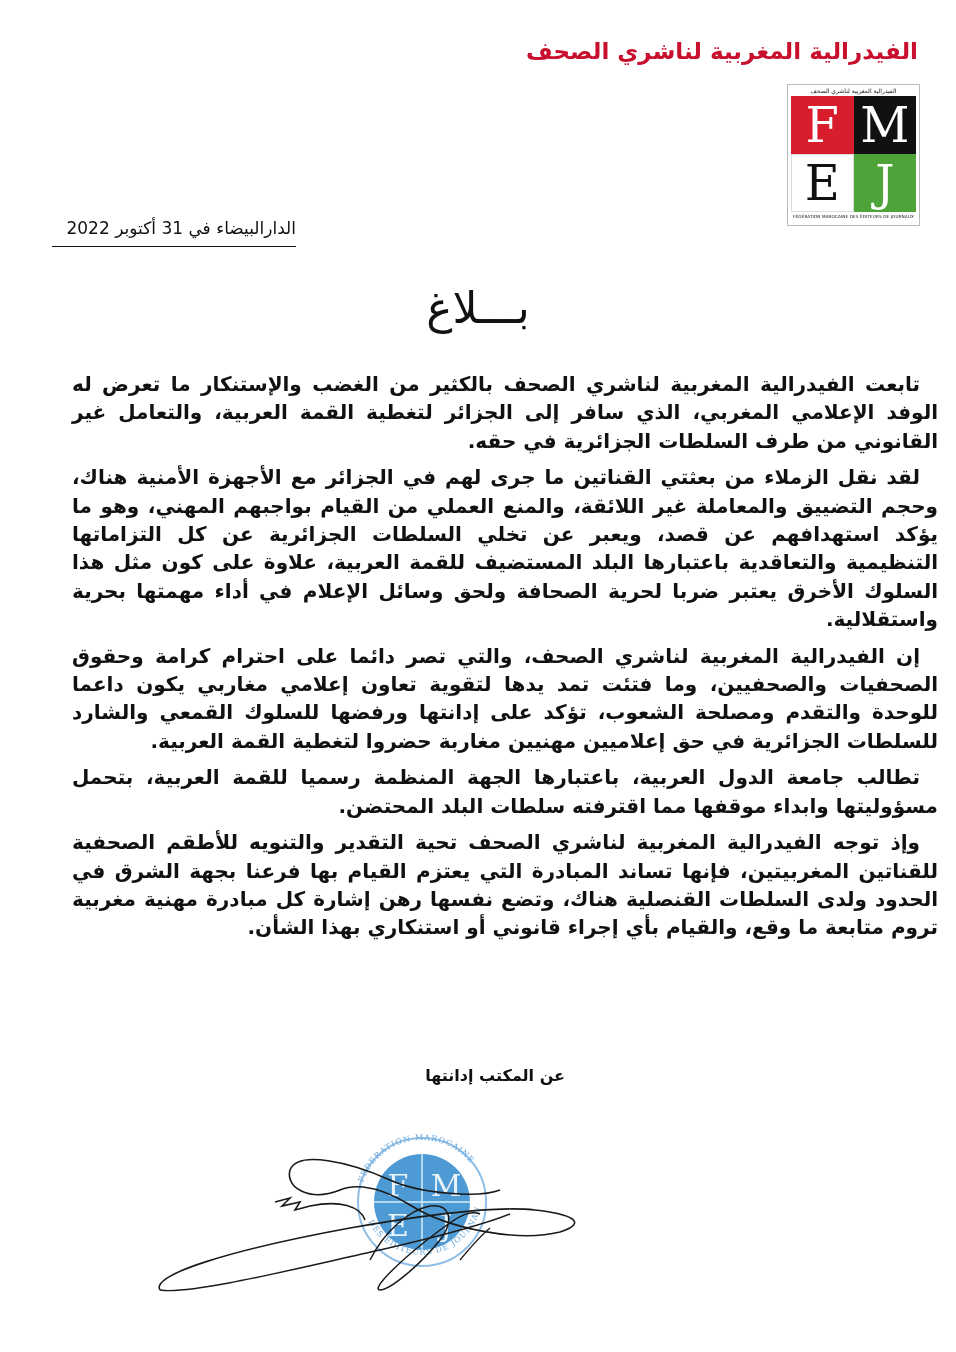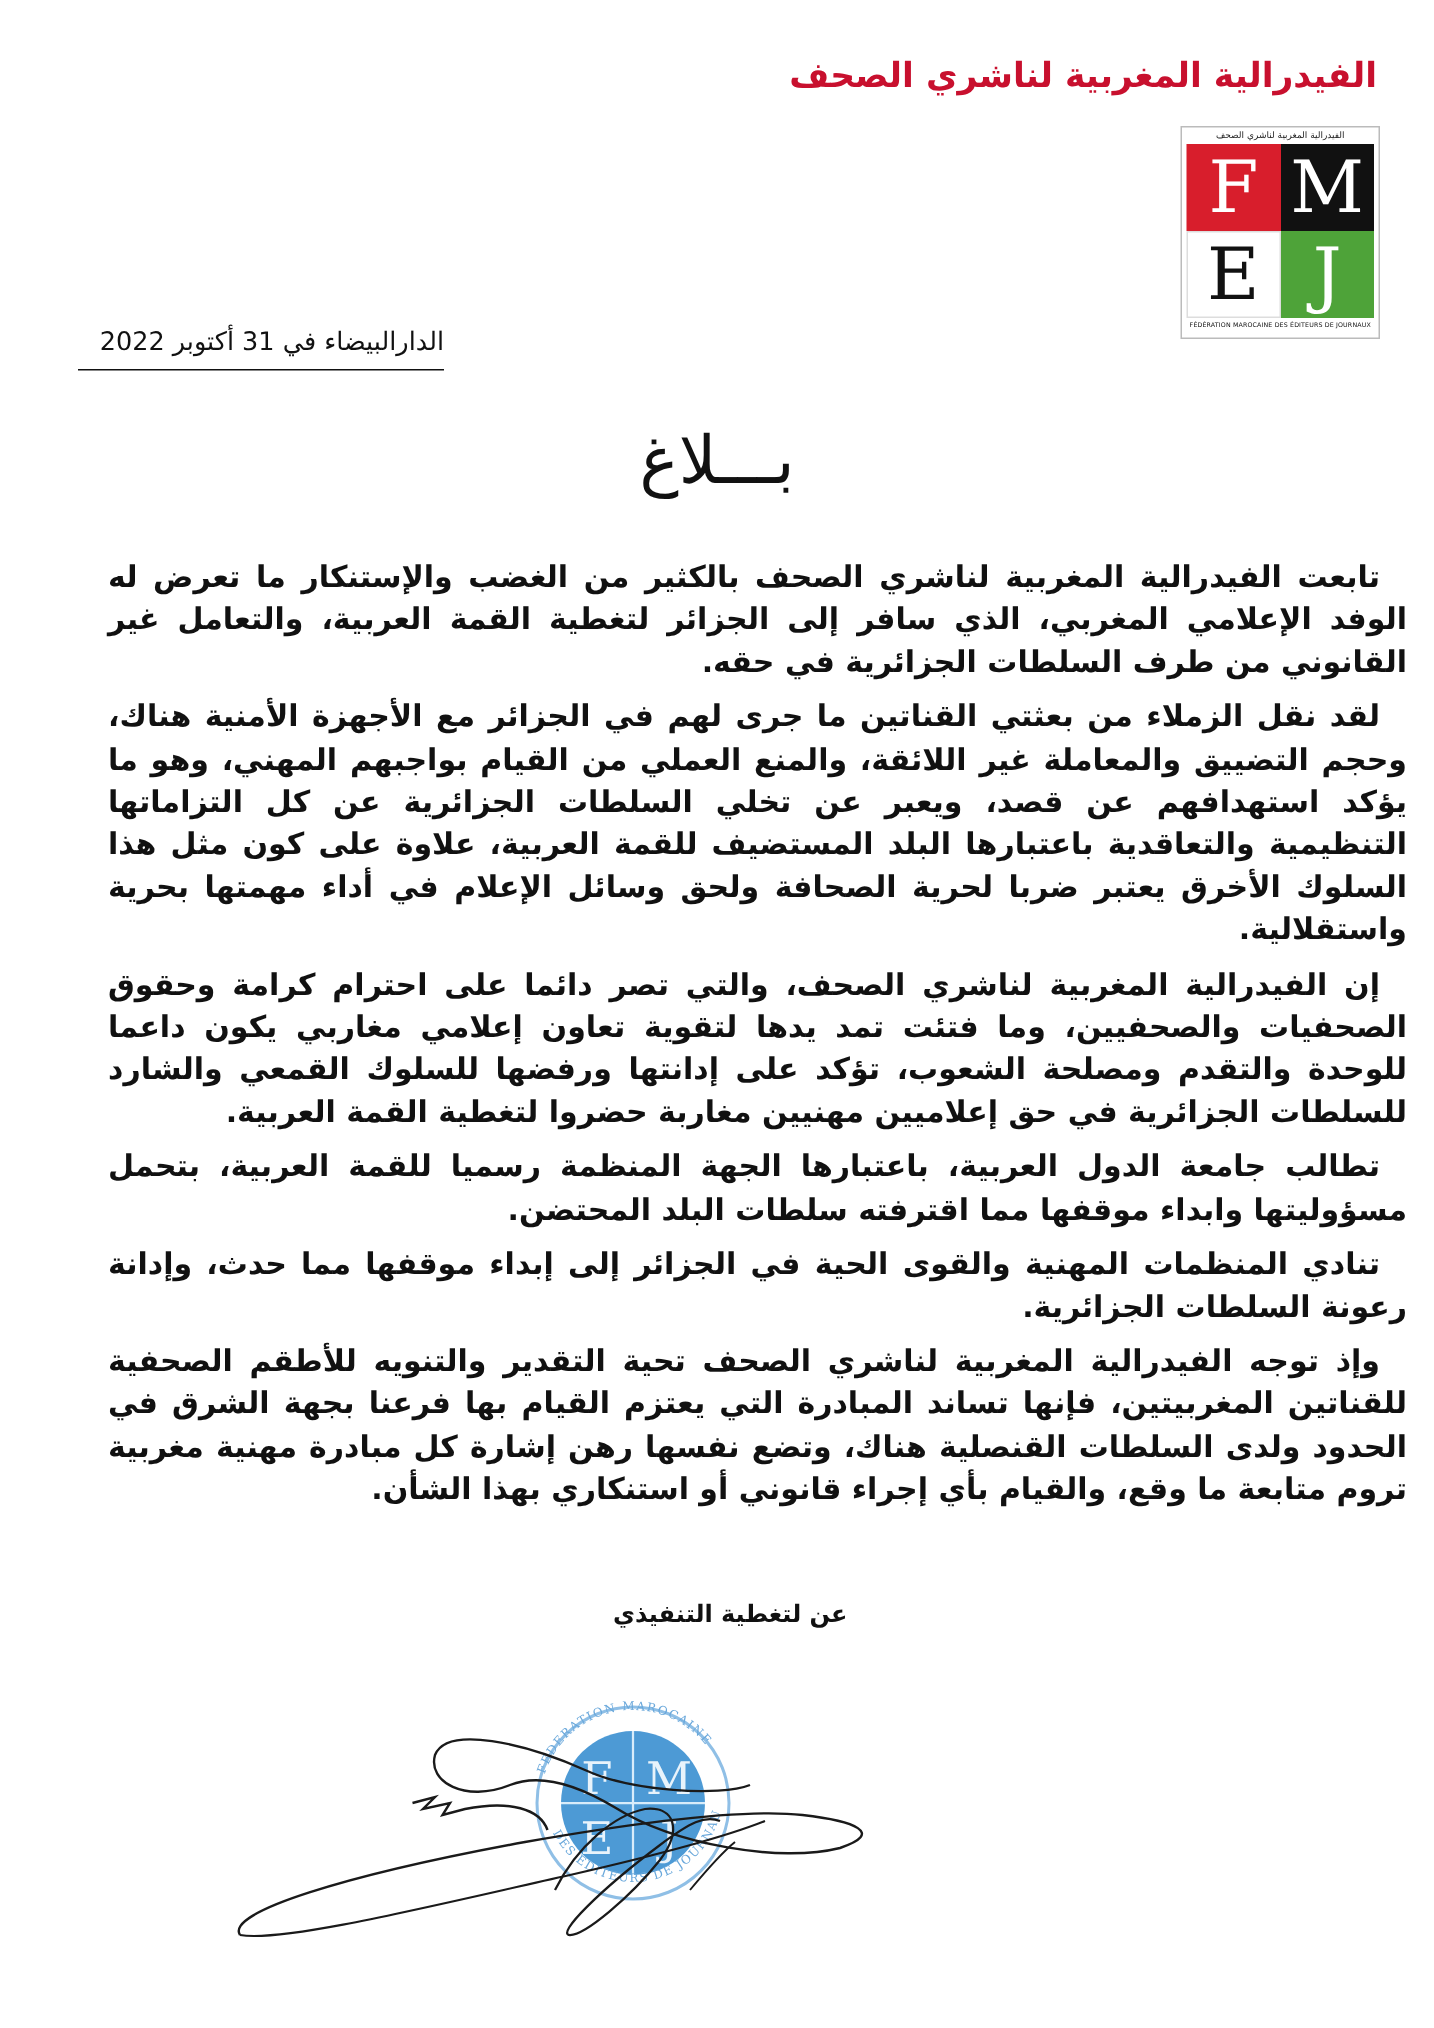--- a/index.html
+++ b/index.html
@@ -51,25 +51,24 @@
 
 <div class="date-line">الدارالبيضاء في 31 أكتوبر 2022</div>
 
 <div class="doc-title">بـــلاغ</div>
 
 <div class="body-text">
   <p>تابعت الفيدرالية المغربية لناشري الصحف بالكثير من الغضب والإستنكار ما تعرض له الوفد الإعلامي المغربي، الذي سافر إلى الجزائر لتغطية القمة العربية، والتعامل غير القانوني من طرف السلطات الجزائرية في حقه.</p>
   <p>لقد نقل الزملاء من بعثتي القناتين ما جرى لهم في الجزائر مع الأجهزة الأمنية هناك، وحجم التضييق والمعاملة غير اللائقة، والمنع العملي من القيام بواجبهم المهني، وهو ما يؤكد استهدافهم عن قصد، ويعبر عن تخلي السلطات الجزائرية عن كل التزاماتها التنظيمية والتعاقدية باعتبارها البلد المستضيف للقمة العربية، علاوة على كون مثل هذا السلوك الأخرق يعتبر ضربا لحرية الصحافة ولحق وسائل الإعلام في أداء مهمتها بحرية واستقلالية.</p>
   <p>إن الفيدرالية المغربية لناشري الصحف، والتي تصر دائما على احترام كرامة وحقوق الصحفيات والصحفيين، وما فتئت تمد يدها لتقوية تعاون إعلامي مغاربي يكون داعما للوحدة والتقدم ومصلحة الشعوب، تؤكد على إدانتها ورفضها للسلوك القمعي والشارد للسلطات الجزائرية في حق إعلاميين مهنيين مغاربة حضروا لتغطية القمة العربية.</p>
   <p>تطالب جامعة الدول العربية، باعتبارها الجهة المنظمة رسميا للقمة العربية، بتحمل مسؤوليتها وابداء موقفها مما اقترفته سلطات البلد المحتضن.</p>
-  <p>تنادي المنظمات المهنية والقوى الحية في الجزائر إلى إبداء موقفها مما حدث، وإدانة رعونة السلطات الجزائرية.</p>
   <p>وإذ توجه الفيدرالية المغربية لناشري الصحف تحية التقدير والتنويه للأطقم الصحفية للقناتين المغربيتين، فإنها تساند المبادرة التي يعتزم القيام بها فرعنا بجهة الشرق في الحدود ولدى السلطات القنصلية هناك، وتضع نفسها رهن إشارة كل مبادرة مهنية مغربية تروم متابعة ما وقع، والقيام بأي إجراء قانوني أو استنكاري بهذا الشأن.</p>
 </div>
 
-<div class="signoff">عن لتغطية التنفيذي</div>
+<div class="signoff">عن المكتب إدانتها</div>
 
 <div class="stamp-wrap">
   <svg width="480" height="190" viewBox="0 0 480 190">
     <defs>
       <path id="ringTop" d="M 210 92 A 62 62 0 0 1 334 92"></path>
       <path id="ringBot" d="M 214 100 A 60 60 0 0 0 330 100"></path>
     </defs>
     <circle cx="272" cy="92" r="64" fill="none" stroke="#8fbfe6" stroke-width="2"></circle>
     <circle cx="272" cy="92" r="48" fill="#3a8fd0" opacity="0.9"></circle>
     <line x1="224" y1="92" x2="320" y2="92" stroke="#d8ecfa" stroke-width="1.5"></line>

